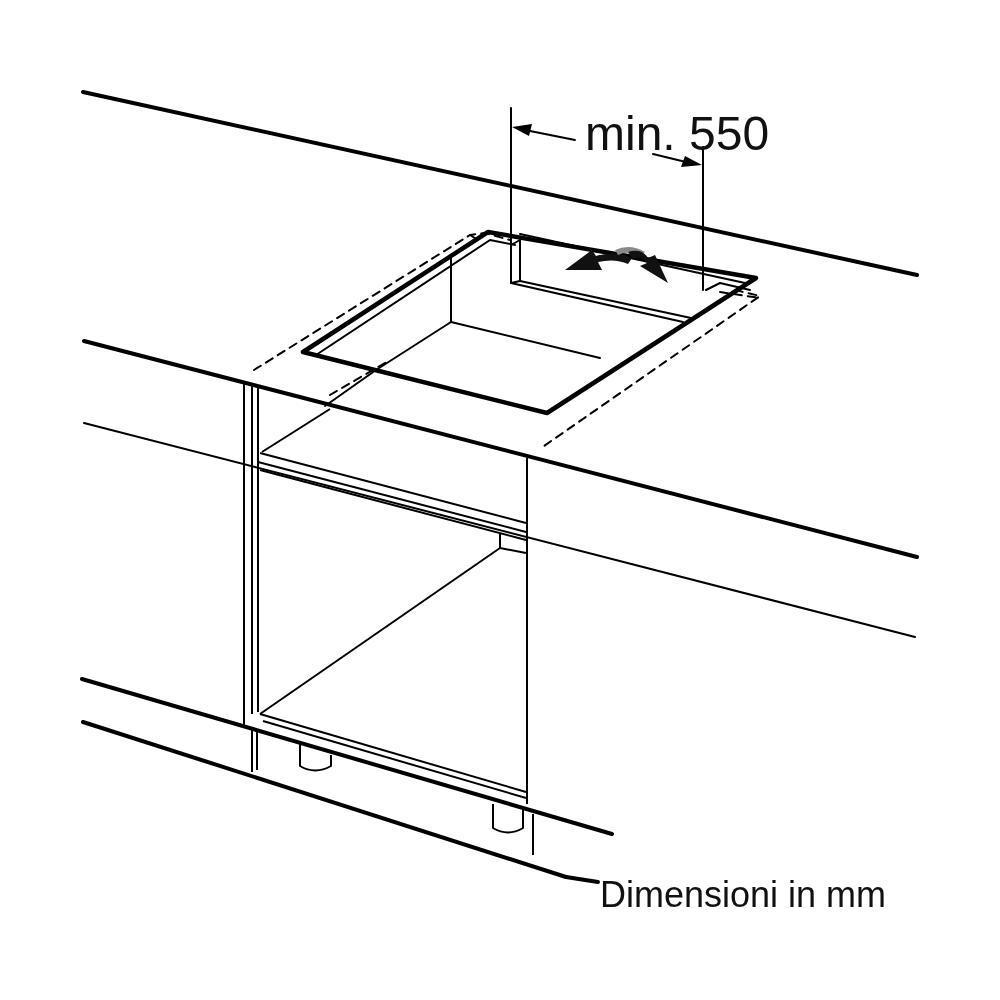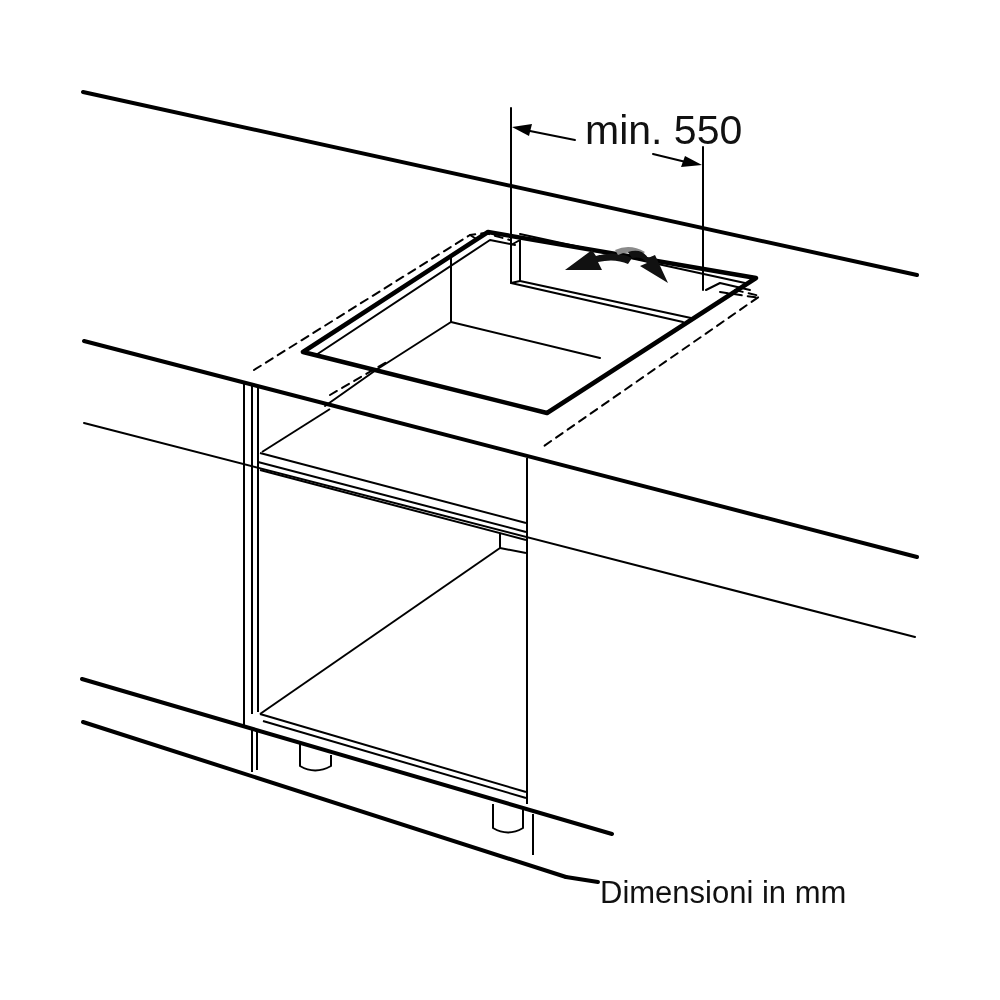--- a/index.html
+++ b/index.html
@@ -1,20 +1,20 @@
 <!DOCTYPE html>
 <html><head>
   <meta charset="utf-8">
   <style>
     html, body { margin: 0; padding: 0; background: #ffffff; }
     #canvas { position: relative; width: 1000px; height: 1000px; background: #ffffff; overflow: hidden; }
     svg { position: absolute; left: 0; top: 0; }
     .lbl { position: absolute; font-family: "Liberation Sans", sans-serif; color: #111111; white-space: nowrap; line-height: 1; }
-    #dim-label { left: 585px; top: 110px; font-size: 41px; }
-    #units-label { left: 600px; top: 877px; font-size: 31px; }
+    #dim-label { left: 585px; top: 110px; font-size: 48px; }
+    #units-label { left: 600px; top: 877px; font-size: 36px; }
   </style>
 </head>
 <body>
 
 <div id="canvas">
   <svg width="1000" height="1000" viewBox="0 0 1000 1000">
     <g fill="none" stroke="#000" stroke-linecap="round" stroke-linejoin="round">
 
       <line x1="83" y1="92" x2="917" y2="275" stroke-width="4"></line>
 

